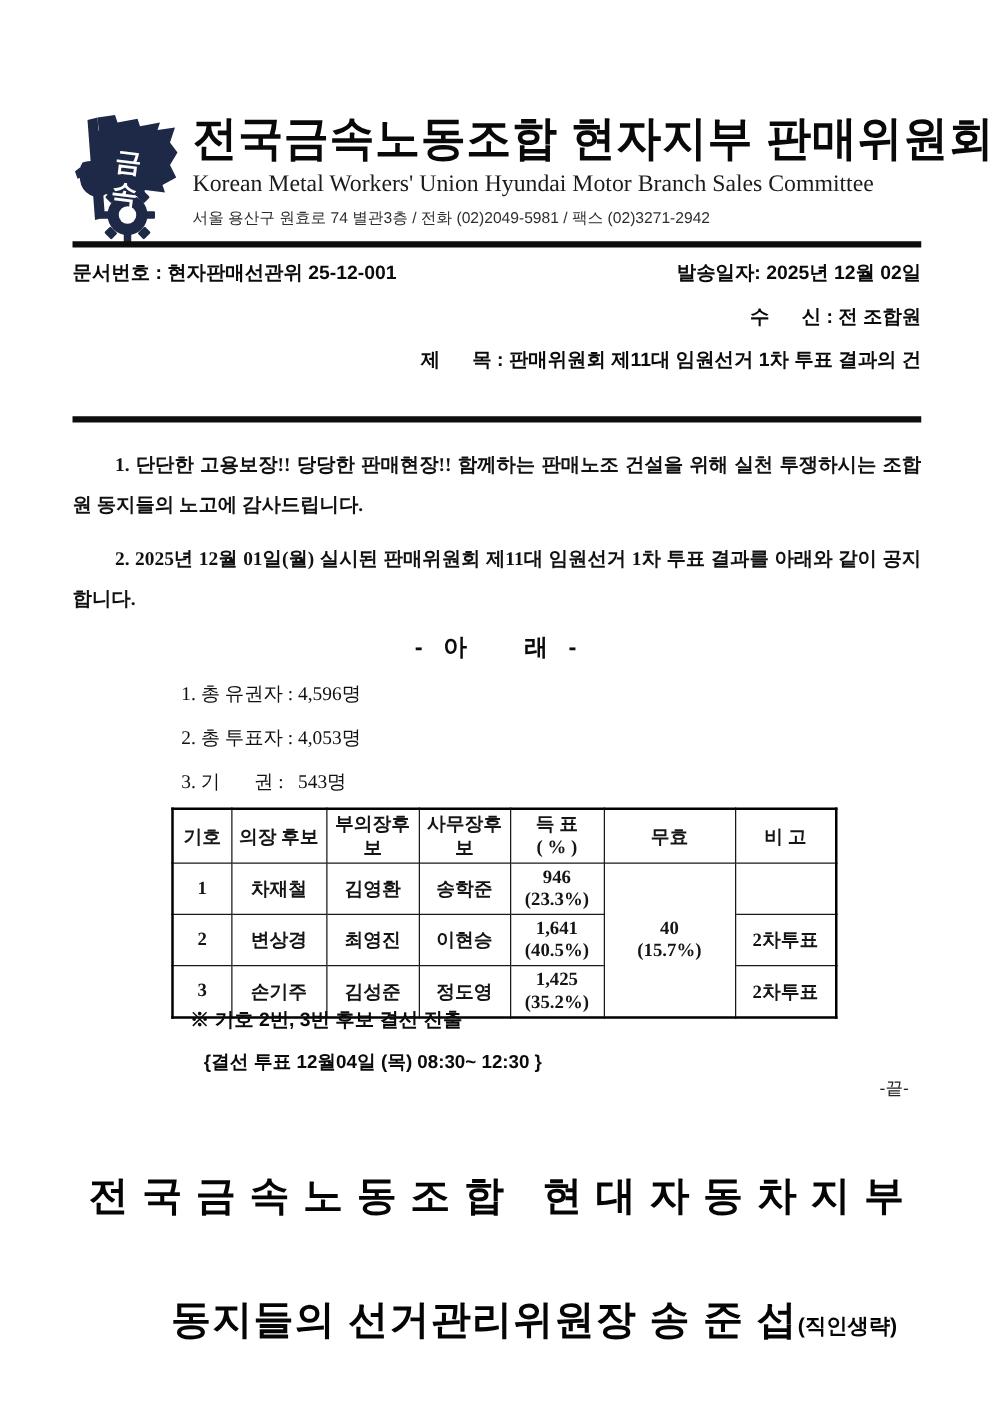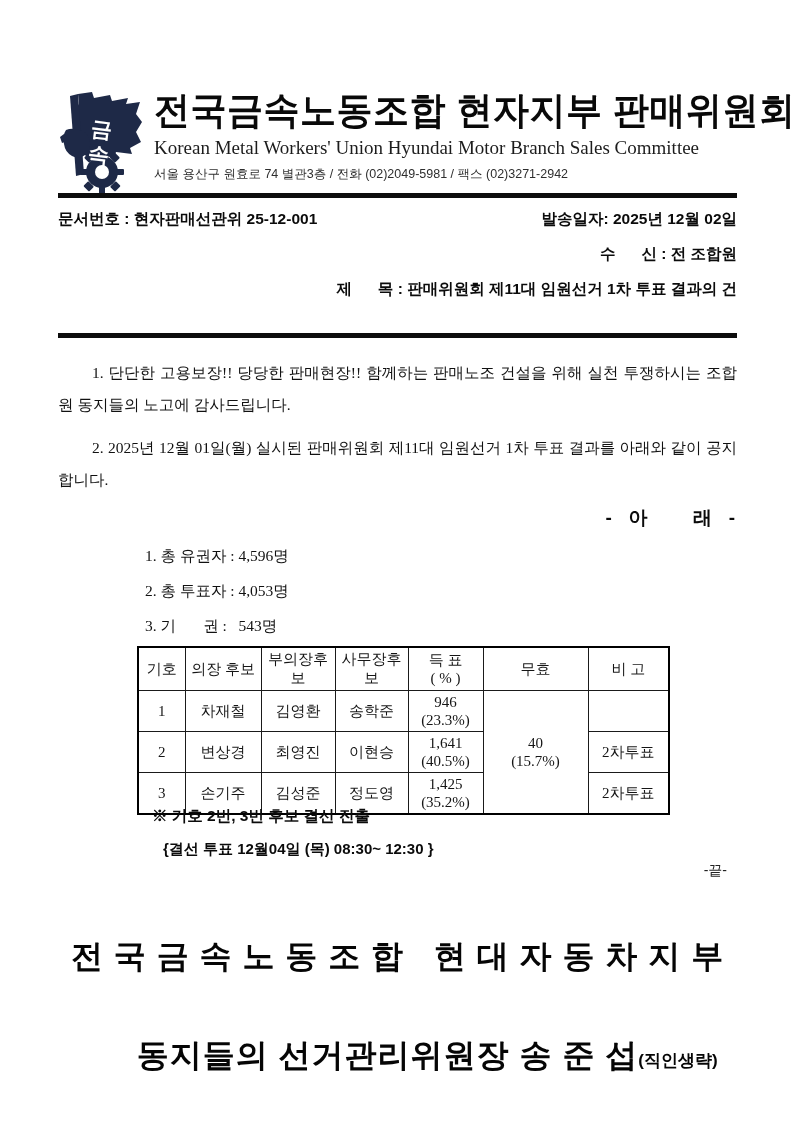--- a/index.html
+++ b/index.html
@@ -35,40 +35,40 @@
   
   .docinfo { position:absolute; top:208px; left:58px; right:56px; font-size:15.5px; font-weight:bold; }
   .docinfo .row { display:flex; justify-content:space-between; white-space:pre; margin-bottom:14px; line-height:21px; }
   .docinfo .row + .row { margin-top:0;justify-content:flex-end; }
   .di-line { white-space:pre; }
 
   
   .bodytext { position:absolute; top:357px; left:58px; right:56px;
     font-family:"Liberation Serif", serif; font-size:15.5px; line-height:32px;
     text-align:justify; color:#111; }
-  .para { text-indent:34px; margin-bottom:11px; }
+  .para { text-indent:34px; margin-bottom:11px;font-weight:bold; }
 
   .below-head { position:absolute; top:505px; left:58px; right:56px;
-    text-align:right; font-size:19px; font-weight:bold; white-space:pre; letter-spacing:2px; }
+    text-align:center; font-size:19px; font-weight:bold; white-space:pre; letter-spacing:2px; }
 
   .stats { position:absolute; top:546px; left:145px; font-family:"Liberation Serif", serif;
     font-size:15.5px; color:#111; }
   .stat { white-space:pre; margin-bottom:16px; line-height:19px; }
 
   
   .tbl-wrap { position:absolute; top:646px; left:137px; }
   table.results { border-collapse:collapse; table-layout:fixed; }
   table.results td {
     border:1px solid #1a1a1a;
     text-align:center; vertical-align:middle;
     font-family:"Liberation Serif", serif;
     font-size:15px; color:#151515;
     padding:2px 2px;
   }
-  table.results { border:2px solid #000; }
+  table.results { border:2px solid #000;font-weight:bold; }
   table.results tr.head td { height:36px; }
   table.results tr.datarow td { height:39px; }
   .two-line { line-height:18px; }
 
   
   .note1 { position:absolute; top:806px; left:152px; font-size:15.5px; font-weight:bold; white-space:pre; }
   .note2 { position:absolute; top:840px; left:163px; font-size:15px; font-weight:bold; white-space:pre; }
   .endmark { position:absolute; top:862px; right:66px; font-size:14px; color:#222; }
 
   

